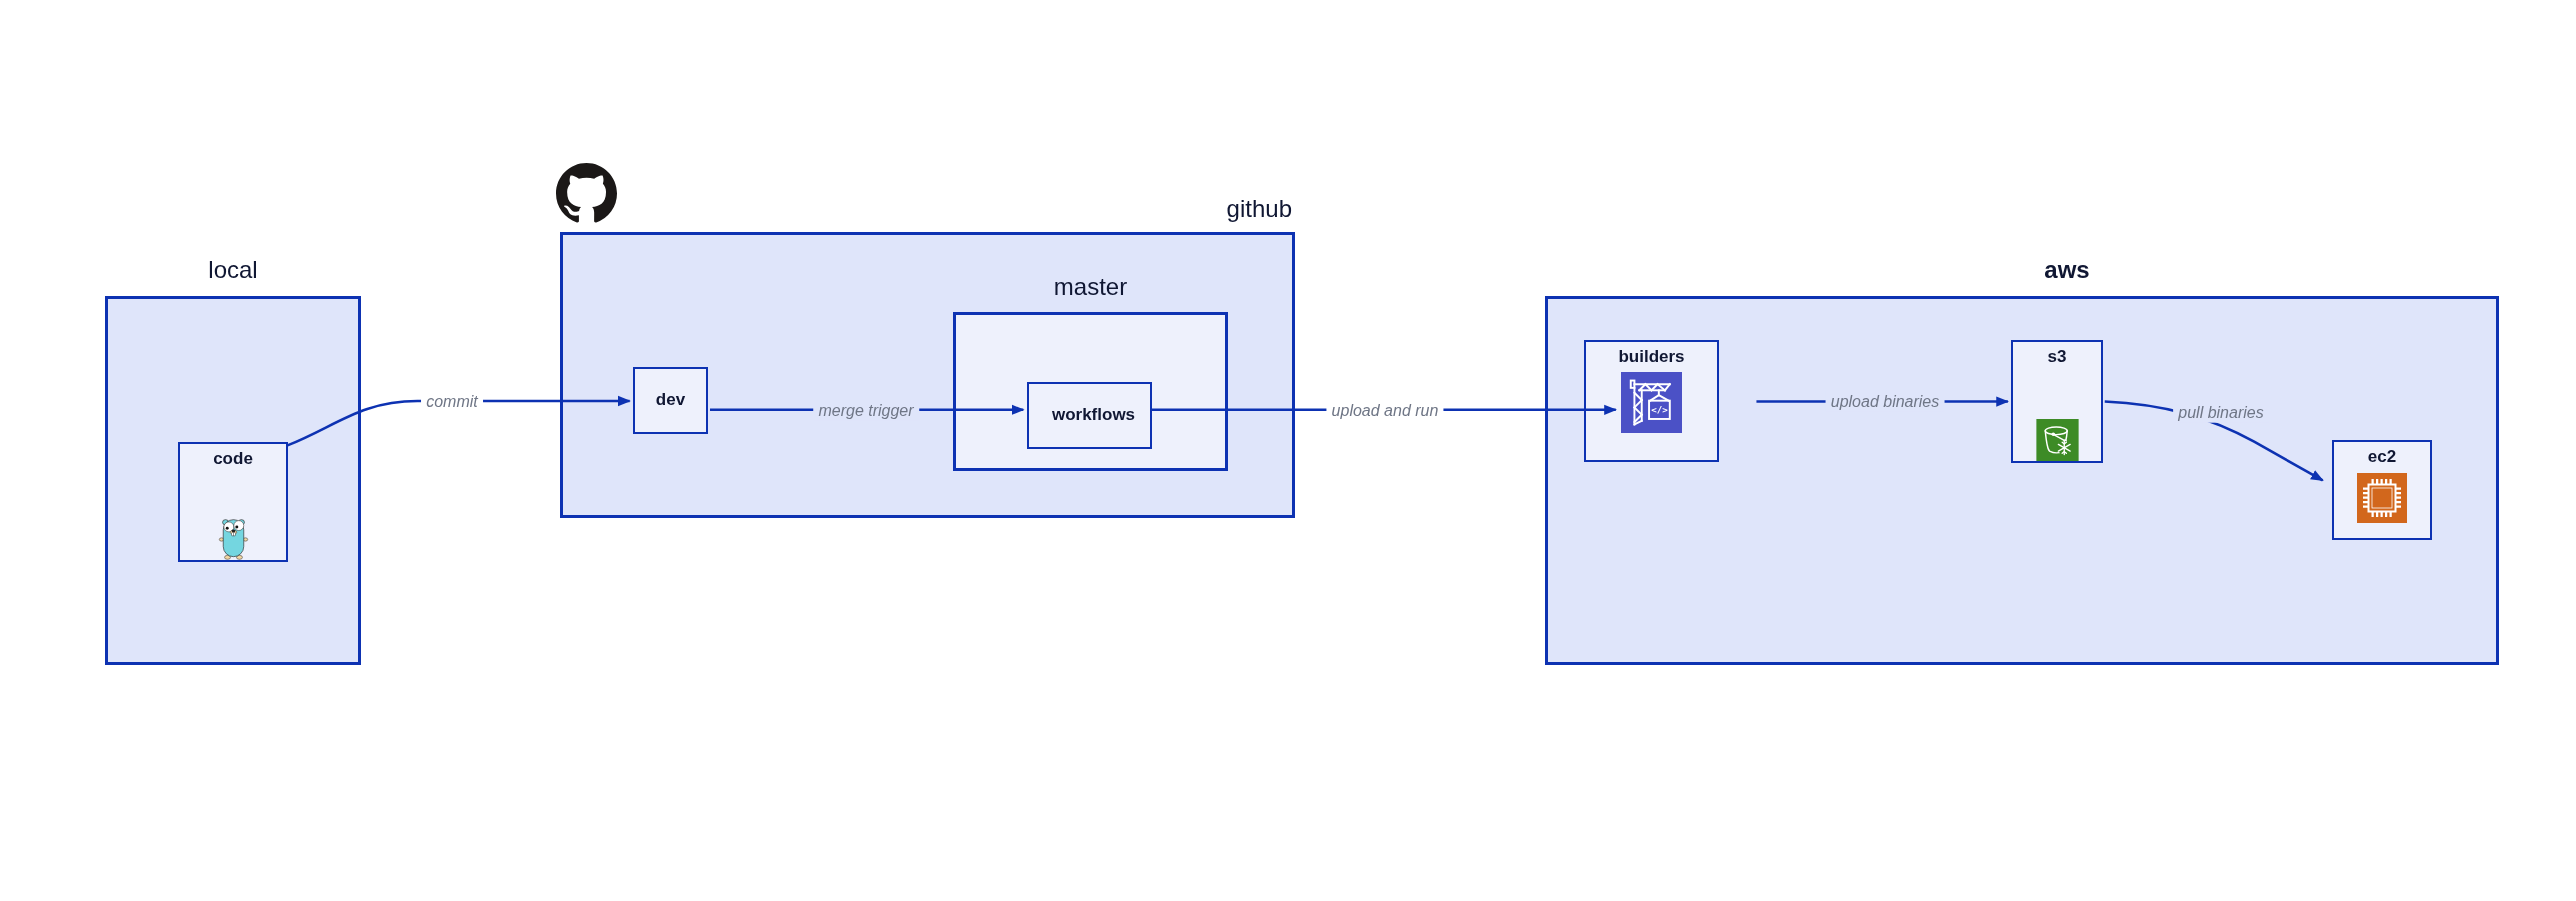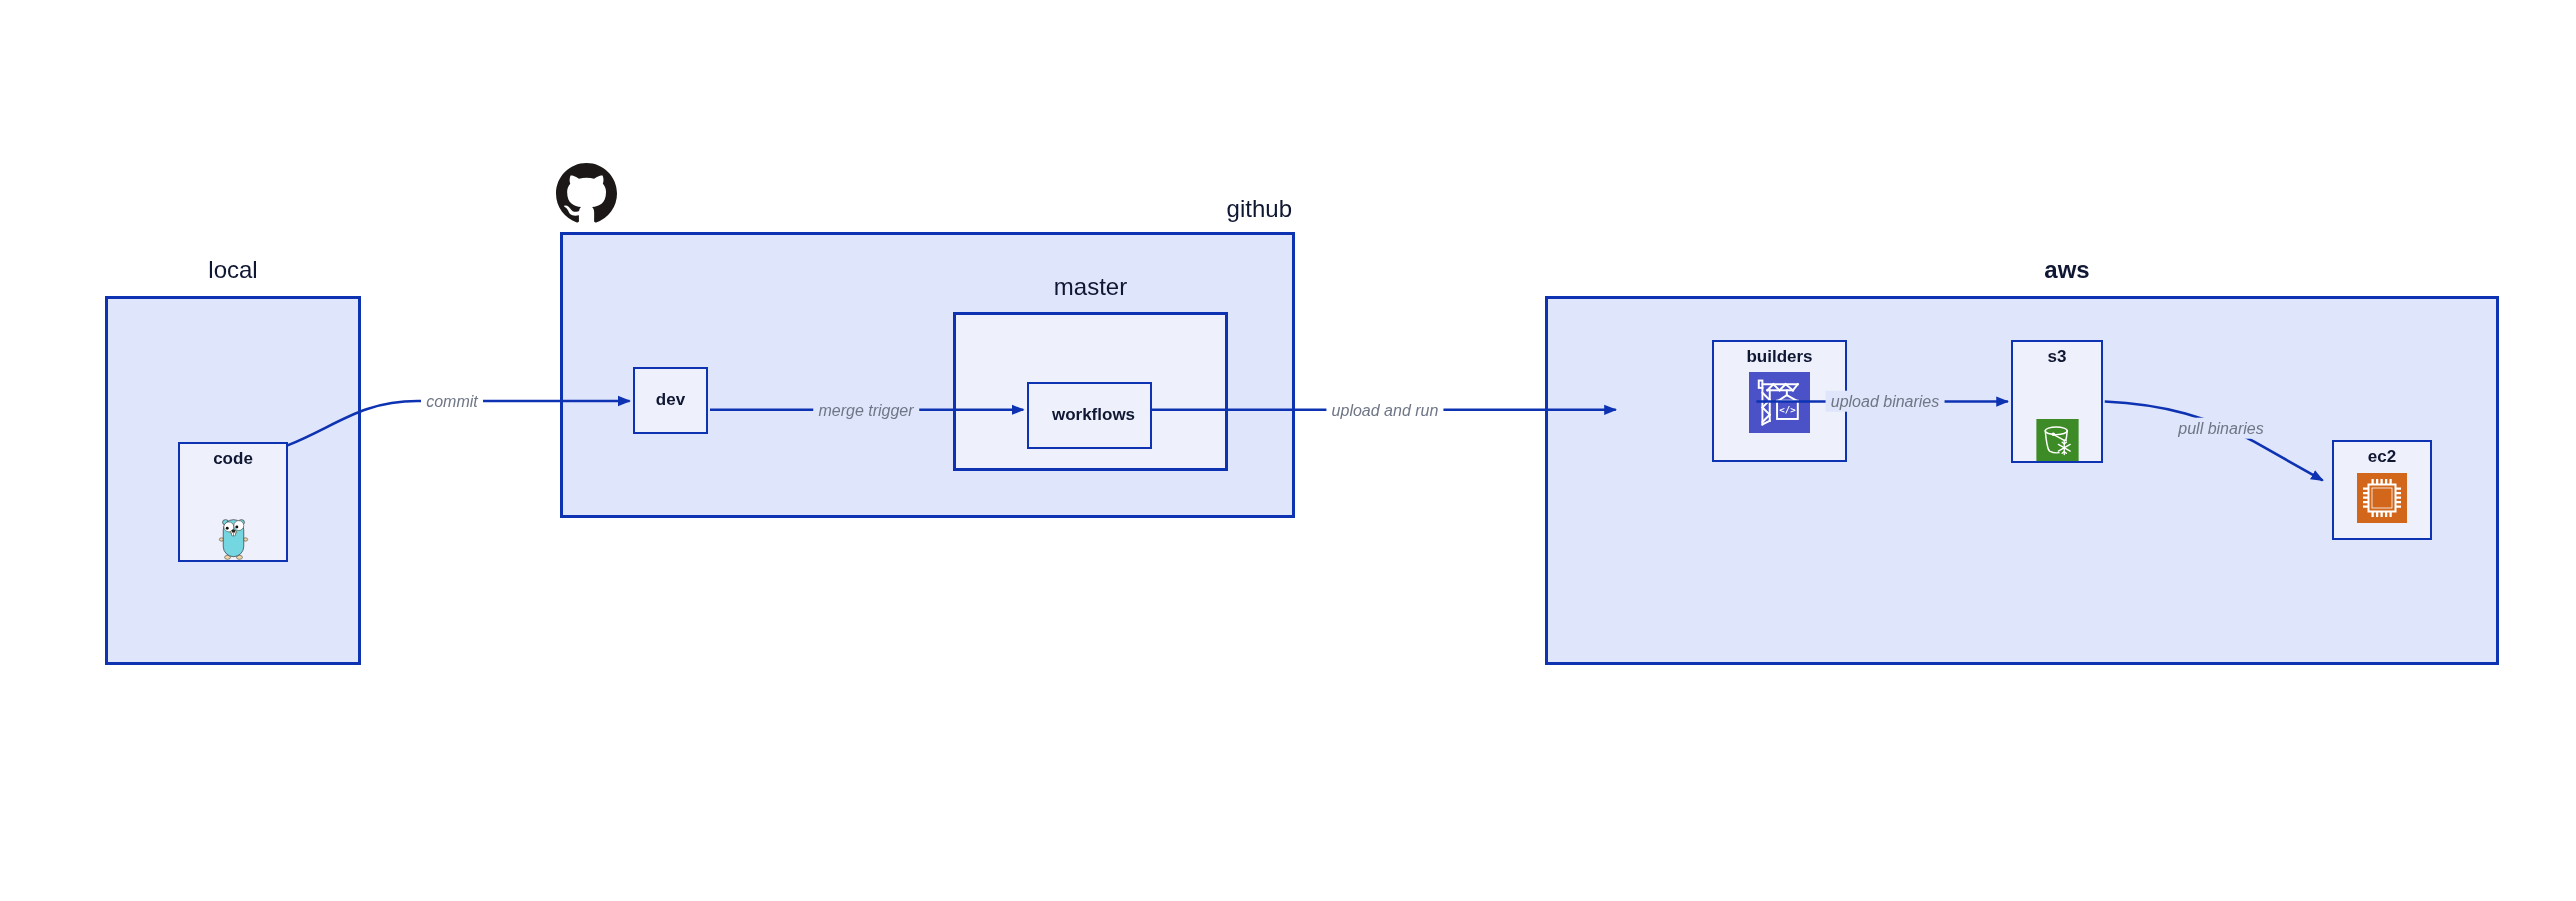--- a/index.html
+++ b/index.html
@@ -88,21 +88,21 @@
   <div class="container-label centered" style="left:953px;top:274px;width:275px;">master</div>
   <div class="container-box" style="left:953px;top:312px;width:275px;height:159px;background:var(--node-fill);"></div>
 
   <div class="node-box center-label" style="left:1027px;top:382px;width:125px;height:67px;padding-left:8px;">
     <div class="node-label">workflows</div>
   </div>
 
   <div class="container-label centered" style="left:1590px;top:257px;width:954px;font-weight:bold;">aws</div>
   <div class="container-box" style="left:1545px;top:296px;width:954px;height:369px;"></div>
 
-  <div class="node-box" style="left:1712px;top:340px;width:135px;height:122px;">
+  <div class="node-box" style="left:1584px;top:340px;width:135px;height:122px;">
     <div class="node-label toplabel">builders</div>
     <svg class="node-icon" width="61" height="61" viewBox="0 0 100 100" aria-hidden="true">
       <rect x="0" y="0" width="100" height="100" fill="var(--codebuild-indigo,#4b51c6)"></rect>
       <g stroke="#ffffff" stroke-width="3.2" fill="none" stroke-linecap="square">
         <rect x="16" y="14" width="6" height="12"></rect>
         <line x1="22" y1="20" x2="80" y2="20"></line>
         <line x1="30" y1="30" x2="72" y2="30"></line>
         <line x1="80" y1="20" x2="72" y2="30"></line>
         <line x1="30" y1="30" x2="40" y2="20"></line>
         <line x1="40" y1="20" x2="50" y2="30"></line>
@@ -191,17 +191,17 @@
       <path d="M 2233 795 L 3136 795" marker-end="url(#arrow)"></path>
       <path d="M 3409 779 L 3897 779" marker-end="url(#arrow)"></path>
       <path d="M 4085 779 C 4200 784 4290 810 4375 857 C 4428 887 4465 908 4508 932" marker-end="url(#arrow)"></path>
     </g>
   </svg>
 
   <div class="edge-label on-white" style="left:452px;top:401px;">commit</div>
   <div class="edge-label on-container" style="left:866px;top:410px;">merge trigger</div>
   <div class="edge-label on-white" style="left:1385px;top:410px;">upload and run</div>
   <div class="edge-label on-container" style="left:1885px;top:401px;">upload binaries</div>
-  <div class="edge-label on-container" style="left:2221px;top:412px;margin-top:16px;">pull binaries</div>
+  <div class="edge-label on-container" style="left:2221px;top:412px;">pull binaries</div>
 
 
 </div>
 
 
 </body></html>

